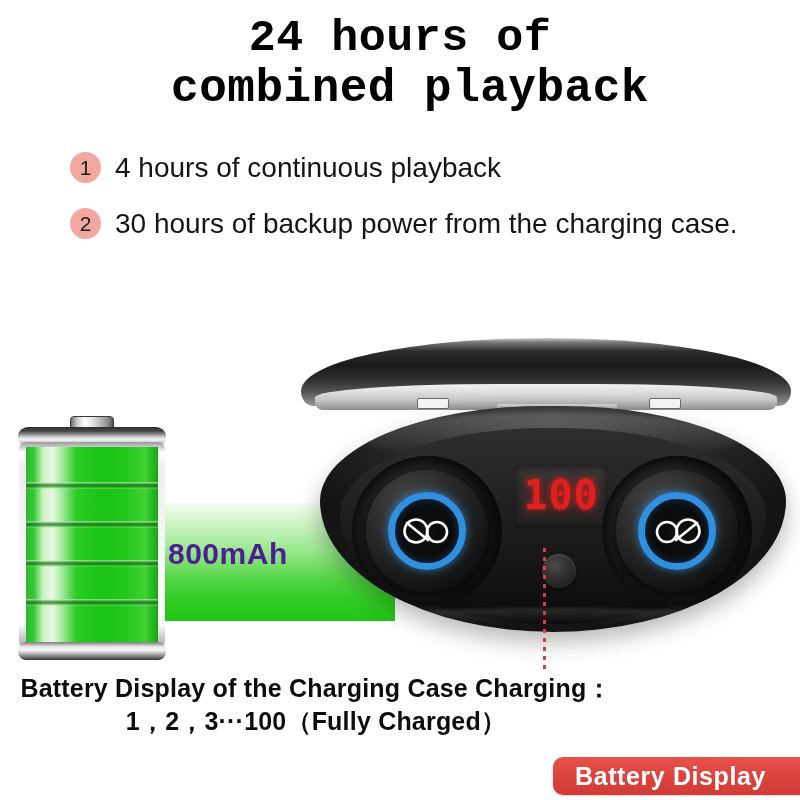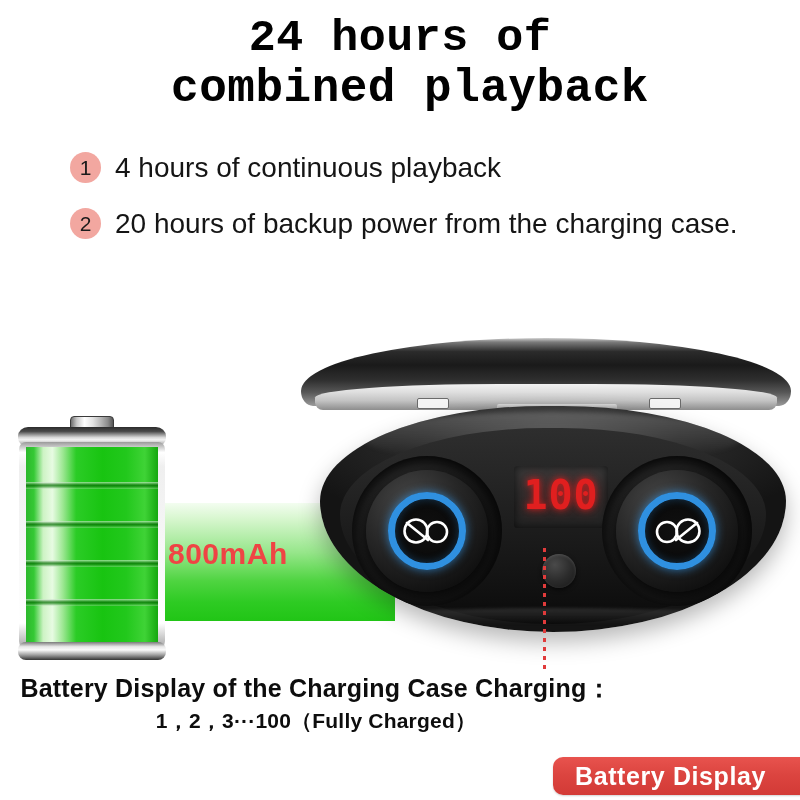--- a/index.html
+++ b/index.html
@@ -165,21 +165,21 @@
   }
   #mah-label {
     position: absolute;
     left: 168px;
     top: 537px;
     width: 200px;
     font-family: "Liberation Sans", sans-serif;
     font-weight: bold;
     font-size: 30px;
     letter-spacing: 0.5px;
-    color: #ef4444;
+    color: #4c1d95;
     text-align: left;
   }
 
   
   #case-graphic {
     position: absolute;
     left: 295px;
     top: 338px;
     width: 500px;
     height: 320px;
@@ -384,21 +384,21 @@
     color: #0d0d0d;
     font-family: "Liberation Sans", sans-serif;
     font-weight: bold;
   }
   #caption-line-1 {
     font-size: 25px;
     line-height: 32px;
     letter-spacing: 0.2px;
   }
   #caption-line-2 {
-    font-size: 21px;
+    font-size: 25px;
     line-height: 34px;
     letter-spacing: 0.2px;
   }
 
   
   #battery-display-badge {
     position: absolute;
     left: 553px;
     top: 757px;
     width: 260px;
@@ -431,21 +431,21 @@
 
   <div id="bullets">
 
     <div class="bullet-row">
       <div class="bullet-badge">1</div>
       <div class="bullet-text">4 hours of continuous playback</div>
     </div>
 
     <div class="bullet-row">
       <div class="bullet-badge">2</div>
-      <div class="bullet-text">20 hours of backup power from the charging case.</div>
+      <div class="bullet-text">30 hours of backup power from the charging case.</div>
     </div>
 
   </div>
 
   <div id="mah-banner"></div>
   <div id="mah-label">800mAh</div>
 
   <div id="battery-graphic">
     <div class="bat-nub"></div>
     <div class="bat-top-rim"></div>

